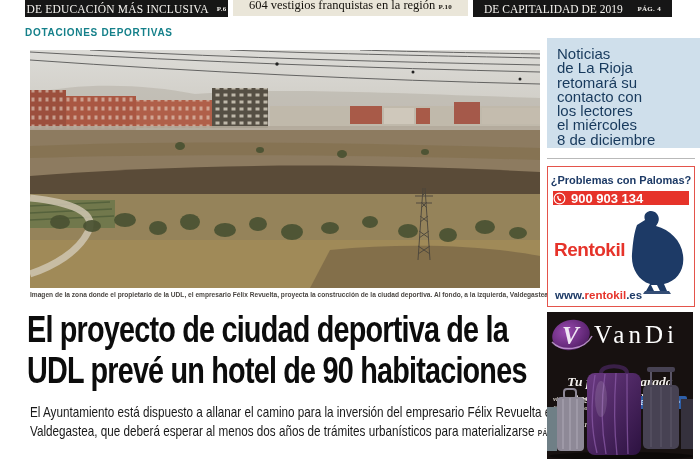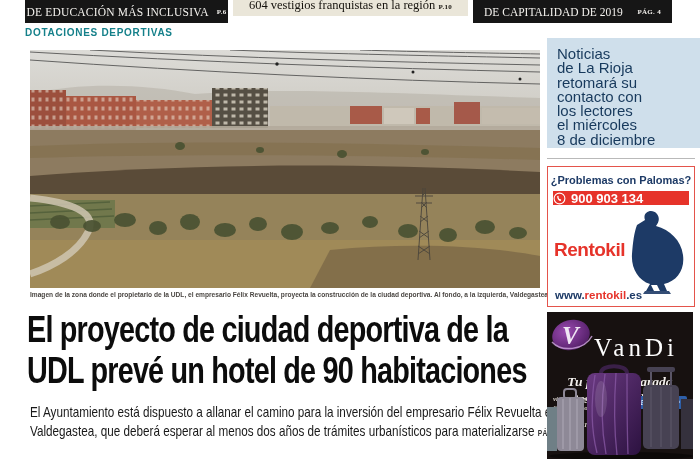--- a/index.html
+++ b/index.html
@@ -1,20 +1,20 @@
 <!DOCTYPE html>
 <html><head>
 <meta charset="utf-8">
 <style>
   * { margin:0; padding:0; box-sizing:border-box; }
   body { background:#888; font-family:"Liberation Sans", sans-serif; }
   .page { position:relative; width:700px; height:466px; background:#fff; overflow:hidden; margin:0 auto; }
 
   
-  .mast-box { position:absolute; top:0; height:23px; display:flex; align-items:center; font-family:"Liberation Serif", serif; }
+  .mast-box { position:absolute; top:0; height:17px; display:flex; align-items:center; font-family:"Liberation Serif", serif; }
   .mast-black { background:#161616; color:#f4f2ee; }
   .mast-left { left:25px; width:203px; justify-content:center; gap:8px; font-size:11.5px; letter-spacing:.2px; }
   .mast-mid { left:233px; width:235px; background:#eae6d9; color:#14110c; height:16px; overflow:hidden; justify-content:center; gap:5px; font-size:12.5px; }
   .mast-mid .crop { transform:translateY(-3px); white-space:nowrap; }
   .mast-right { left:473px; width:199px; justify-content:space-between; padding:0 11px; font-size:11.5px; }
   .pageref { font-size:7px; font-weight:bold; letter-spacing:.3px; }
 
   
   .kicker { position:absolute; left:25px; top:27px; font-size:10px; font-weight:bold; color:#15808a; letter-spacing:.7px; }
 
@@ -40,21 +40,21 @@
   .rk-q { margin-top:7px; text-align:center; font-size:11px; font-weight:bold; color:#1d3a66; }
   .rk-bar { margin:5px 5px 0 5px; height:14px; background:#e6332a; color:#fff; display:flex; align-items:center; justify-content:flex-start; gap:5px; font-size:13px; font-weight:bold; }
   .rk-mid { position:relative; height:92px; }
   .rk-brand { position:absolute; left:6px; top:34px; color:#e6332a; font-size:19px; font-weight:bold; letter-spacing:-.5px; }
   .rk-pigeon { position:absolute; right:3px; top:2px; }
   .rk-url { position:absolute; left:7px; bottom:5px; font-size:11.5px; font-weight:bold; color:#1d3a66; }
   .rk-url .red { color:#e6332a; }
 
   .vandi { position:absolute; left:547px; top:312px; width:146px; height:147px; background:#171110; overflow:hidden; }
   .vd-logo { position:absolute; left:3px; top:3px; }
-  .vd-brand { position:absolute; left:47px; top:22px; color:#fdfdfd; font-family:"Liberation Serif", serif; font-size:25px; letter-spacing:4px; }
+  .vd-brand { position:absolute; left:47px; top:9px; color:#fdfdfd; font-family:"Liberation Serif", serif; font-size:25px; letter-spacing:4px; }
   .vd-tag { position:absolute; width:100%; text-align:center; color:#f2efec; font-family:"Liberation Serif", serif; font-style:italic; font-weight:bold; font-size:13.5px;margin-top:20px; }
   .vd-tag1 { top:42px; } .vd-tag2 { top:59px; }
   .vd-addr { position:absolute; left:6px; top:83px; color:#d8d2cc; font-family:"Liberation Serif", serif; font-style:italic; font-weight:bold; font-size:7px; line-height:8.5px; }
   .vd-samsonite { position:absolute; right:6px; top:84px; background:#2e5fa8; color:#e6eeff; font-size:8.5px; font-style:italic; font-weight:bold; padding:1px 7px 2px 7px; border-radius:2px; letter-spacing:.3px; }
   .vd-cases { position:absolute; right:0; bottom:0; }
 </style>
 </head>
 <body>
 
 <div class="page">

